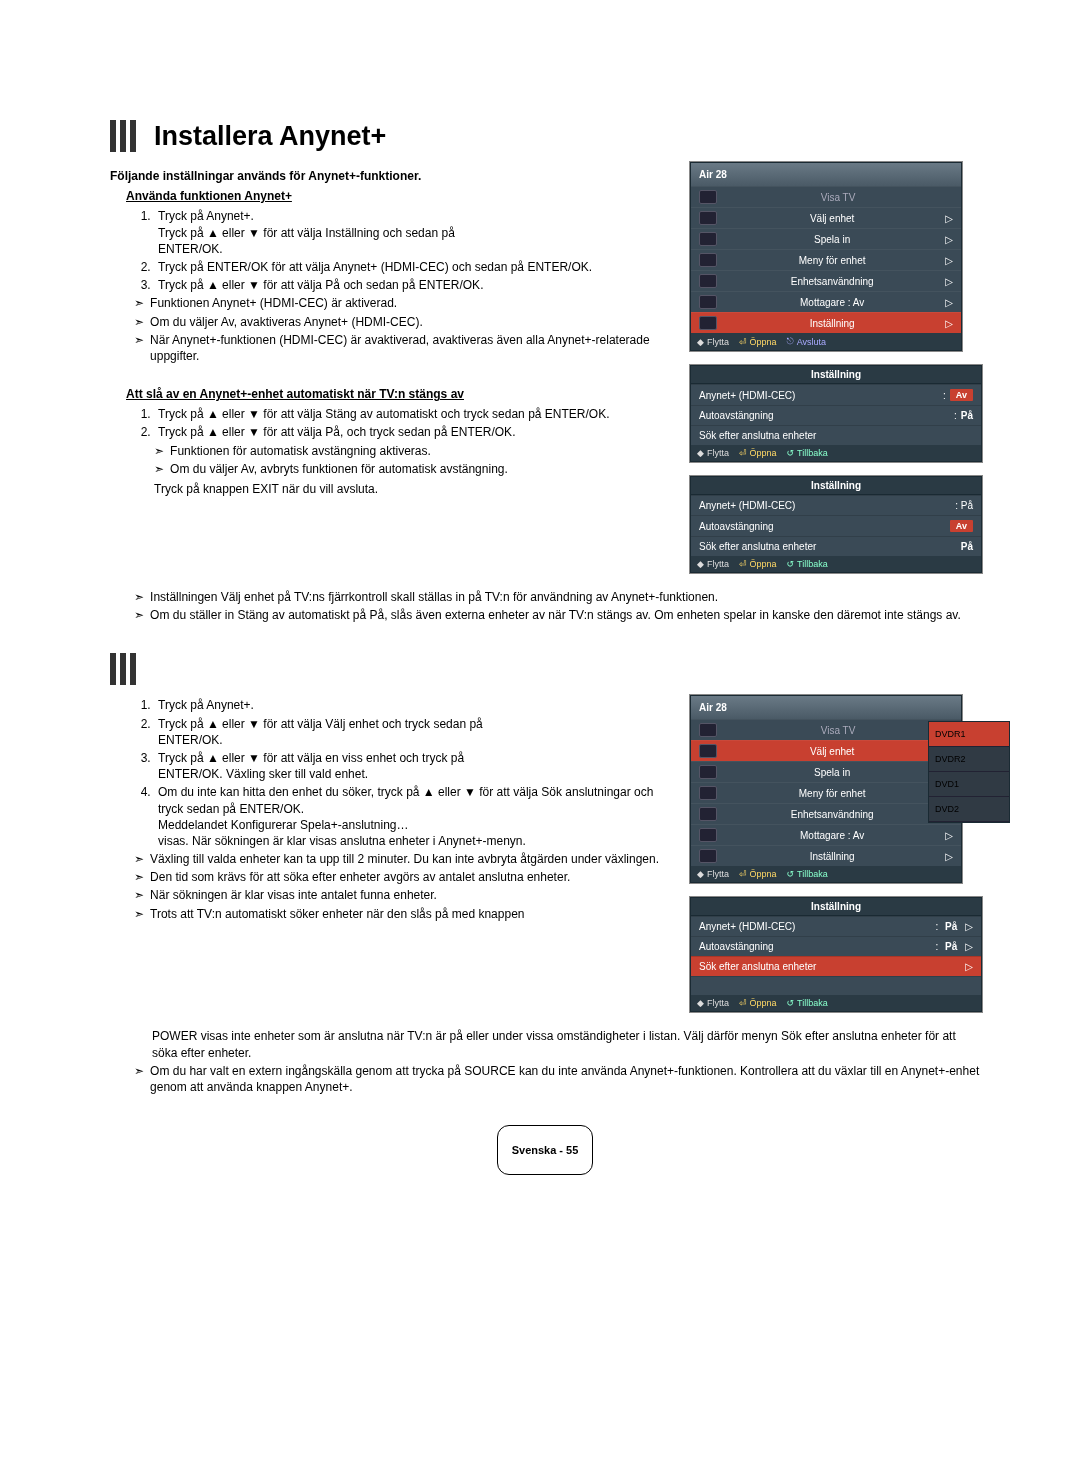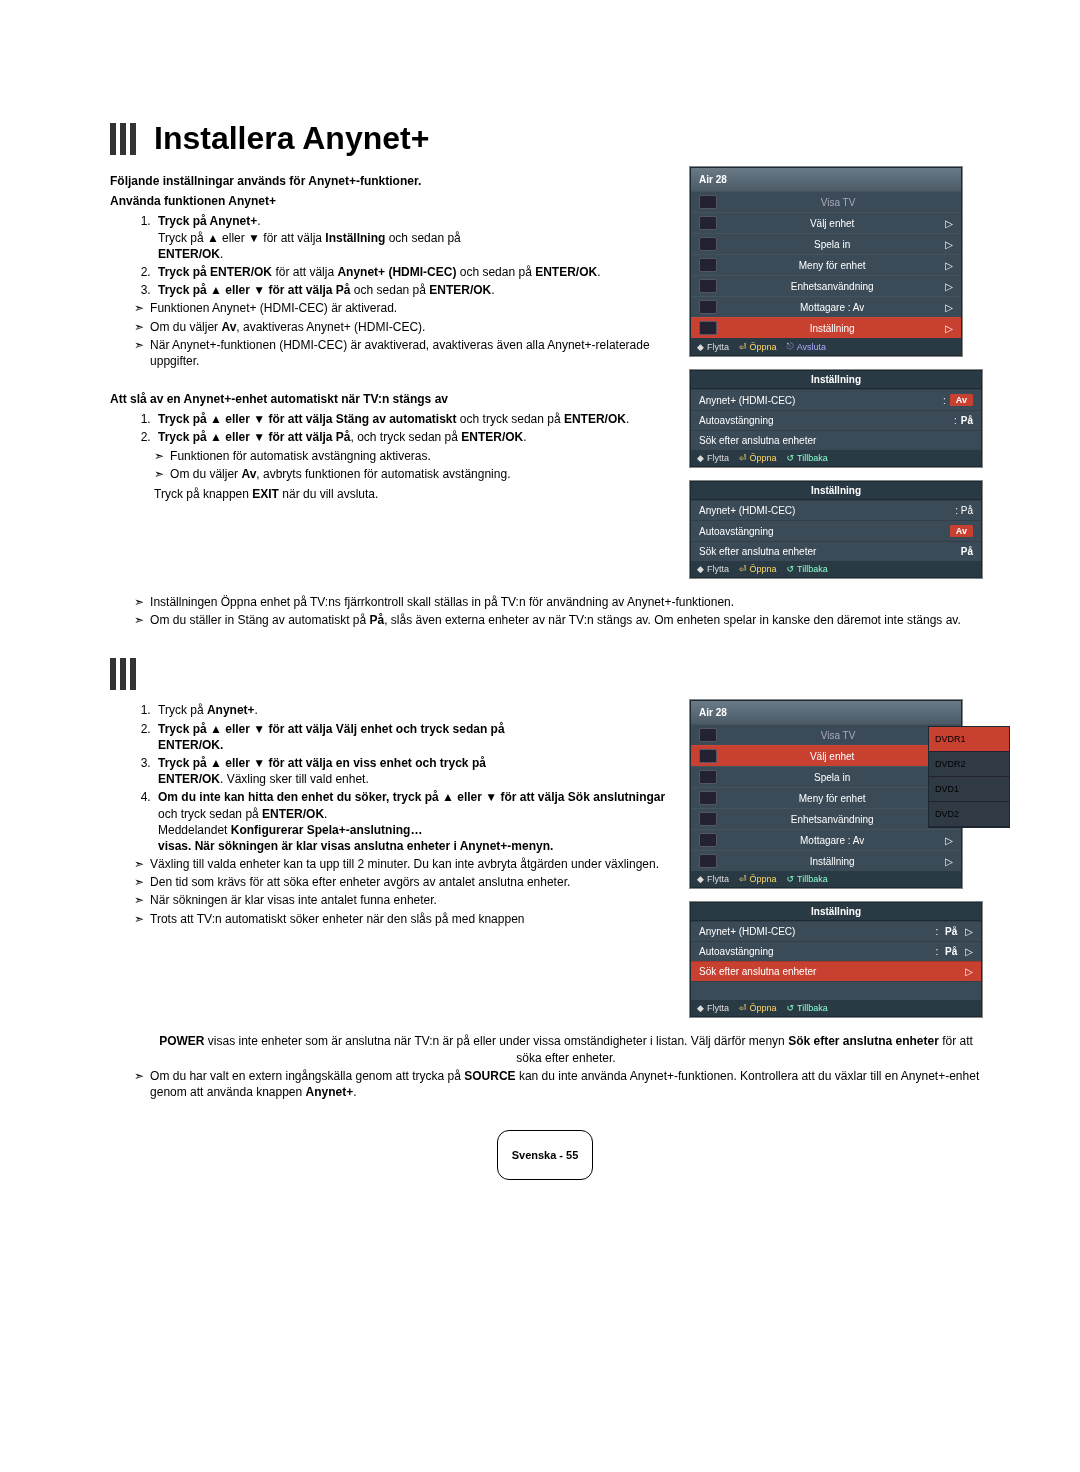--- a/index.html
+++ b/index.html
@@ -24,42 +24,43 @@
     margin-right: 14px;
   }
   .bars span {
     display: inline-block;
     width: 6px;
     height: 32px;
     background: #333;
     margin-right: 4px;
   }
   .section-title {
-    font-size: 32px;
+    font-size: 27px;
     font-weight: bold;
   }
   .columns {
     display: flex;
     gap: 14px;
   }
   .leftcol {
     flex: 1;
     font-size: 12px;
     line-height: 1.35;
   }
   .rightcol {
     width: 290px;
   }
   .para-bold {
     font-weight: bold;
     margin: 6px 0 2px 0;
   }
   .para-underline {
     font-weight: bold;
-    margin: 4px 0 4px 0;
+    text-decoration: underline;
+    margin: 4px 0 4px 16px;
   }
   ol.steps {
     margin: 0;
     padding-left: 44px;
   }
   ol.steps li {
     margin: 2px 0;
     padding-left: 4px;
   }
   .note {
@@ -70,21 +71,21 @@
     margin-right: 6px;
     font-size: 12px;
   }
   .note-text {
     flex:1;
   }
   .full-notes .note { margin-left: 24px; }
   .plain {
     margin: 4px 0 4px 44px;
   }
-  b { font-weight: bold; }
+  b { font-weight: normal; }
 
   
   .osd {
     background: #3a4a56;
     border: 1px solid #1a2a33;
     color: #fff;
     font-size: 10px;
     margin-bottom: 14px;
     width: 270px;
     box-shadow: 0 0 0 1px #888;
@@ -370,21 +371,21 @@
               <span>Tillbaka</span>
             </span>
         </div>
       </div>
     </div>
   </div>
 
   <div class="full-notes" style="font-size:12px; line-height:1.35;">
     <div class="note">
         <span class="note-icon">➣</span>
-        <span class="note-text">Inställningen Öppna enhet på TV:ns fjärrkontroll skall ställas in på TV:n för användning av Anynet+-funktionen.</span>
+        <span class="note-text">Inställningen Välj enhet på TV:ns fjärrkontroll skall ställas in på TV:n för användning av Anynet+-funktionen.</span>
       </div>
     <div class="note">
         <span class="note-icon">➣</span>
         <span class="note-text"><span>Om du ställer in Stäng av automatiskt på </span><b><span>På</span></b><span>, slås även externa enheter av när TV:n stängs av. Om enheten spelar in kanske den däremot inte stängs av.</span></span>
       </div>
   </div>
 
   <div style="height:28px"></div>
 
   <div class="section-title-wrap">
@@ -507,21 +508,21 @@
           <span class="f-back">
               <span class="f-icon">↺</span>
               <span>Tillbaka</span>
             </span>
         </div>
       </div>
     </div>
   </div>
 
   <div class="full-notes" style="font-size:12px; line-height:1.35;">
-    <div class="note" style="margin-left:42px;text-align:center;">
+    <div class="note" style="margin-left:42px;">
         <span class="note-text"><b><span>POWER</span></b><span> visas inte enheter som är anslutna när TV:n är på eller under vissa omständigheter i listan. Välj därför menyn </span><b><span>Sök efter anslutna enheter</span></b><span> för att söka efter enheter.</span></span>
       </div>
     <div class="note">
         <span class="note-icon">➣</span>
         <span class="note-text"><span>Om du har valt en extern ingångskälla genom att trycka på </span><b><span>SOURCE</span></b><span> kan du inte använda Anynet+-funktionen. Kontrollera att du växlar till en Anynet+-enhet genom att använda knappen </span><b><span>Anynet+</span></b><span>.</span></span>
       </div>
   </div>
 
   <div class="page-num"><span>Svenska - 55</span></div>
 </div>

